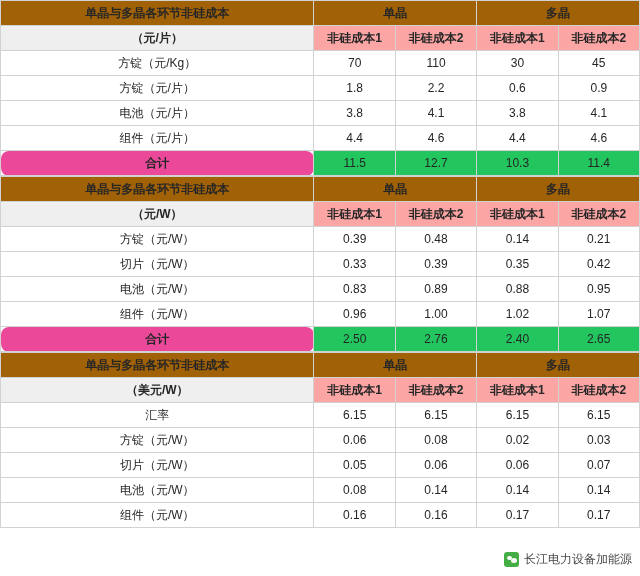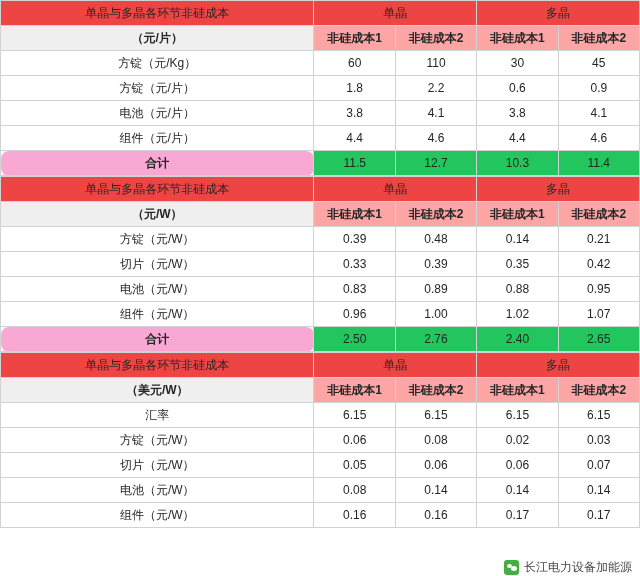--- a/index.html
+++ b/index.html
@@ -31,22 +31,22 @@
     text-align: center;
     vertical-align: middle;
     font-size: 12px;
     color: #262626;
     padding: 0 2px;
     box-sizing: border-box;
   }
   .col-label { width: 208px; }
   .col-v { width: 108px; }
   .hdr-main {
-    background: #ef4444;
-    font-weight: normal;
+    background: #a16207;
+    font-weight: bold;
     color: #1a1a1a;
   }
   .hdr-sub {
     background: #fca5a5;
     font-weight: bold;
     color: #1a1a1a;
   }
   .hdr-unit {
     background: #efefef;
     font-weight: bold;
@@ -55,27 +55,27 @@
   .rowlabel {
     background: #ffffff;
     color: #262626;
     border-radius: 8px;
   }
   .total td {
     background: #22c55e;
     color: #3a2a16;
   }
   .total .rowlabel {
-    background: #f9a8d4;
+    background: #ec4899;
     font-weight: bold;
   }
   .wm {
     position: absolute;
     right: 8px;
-    bottom: 0;
+    bottom: 8px;
     display: flex;
     align-items: center;
     gap: 5px;
     color: #3c3c3c;
     font-size: 12px;
     opacity: 0.95;
     pointer-events: none;
   }
   .wm-logo {
     width: 15px;
@@ -121,21 +121,21 @@
       </tr>
       <tr>
         <td class="col-label hdr-unit">（元/片）</td>
         <td class="col-v hdr-sub">非硅成本1</td>
         <td class="col-v hdr-sub">非硅成本2</td>
         <td class="col-v hdr-sub">非硅成本1</td>
         <td class="col-v hdr-sub">非硅成本2</td>
       </tr>
       <tr>
         <td class="col-label rowlabel">方锭（元/Kg）</td>
-        <td class="col-v">60</td>
+        <td class="col-v">70</td>
         <td class="col-v">110</td>
         <td class="col-v">30</td>
         <td class="col-v">45</td>
       </tr>
       <tr>
         <td class="col-label rowlabel">方锭（元/片）</td>
         <td class="col-v">1.8</td>
         <td class="col-v">2.2</td>
         <td class="col-v">0.6</td>
         <td class="col-v">0.9</td>

